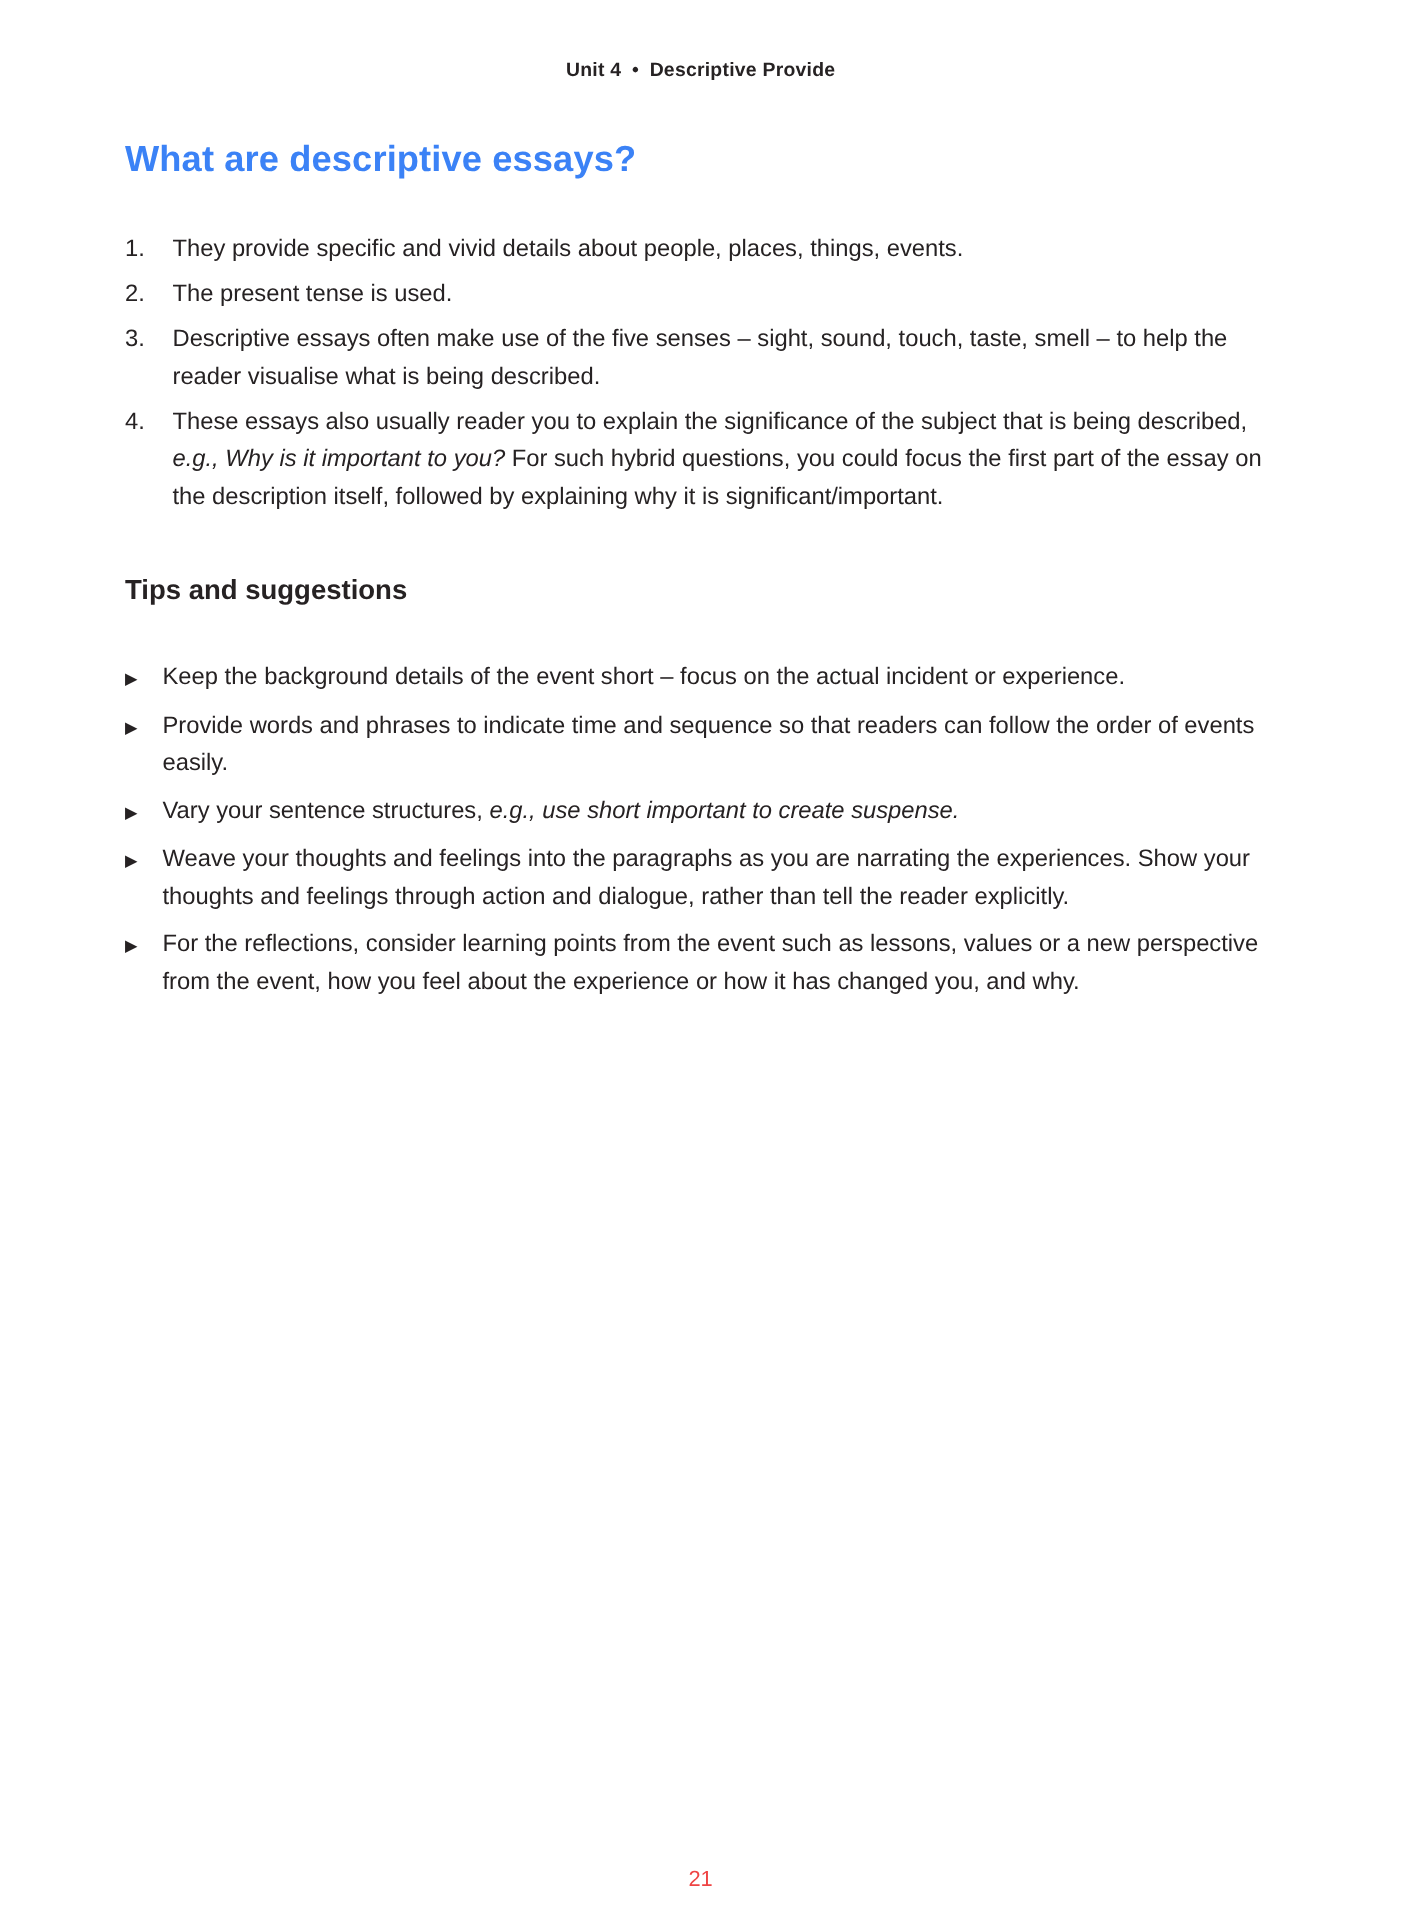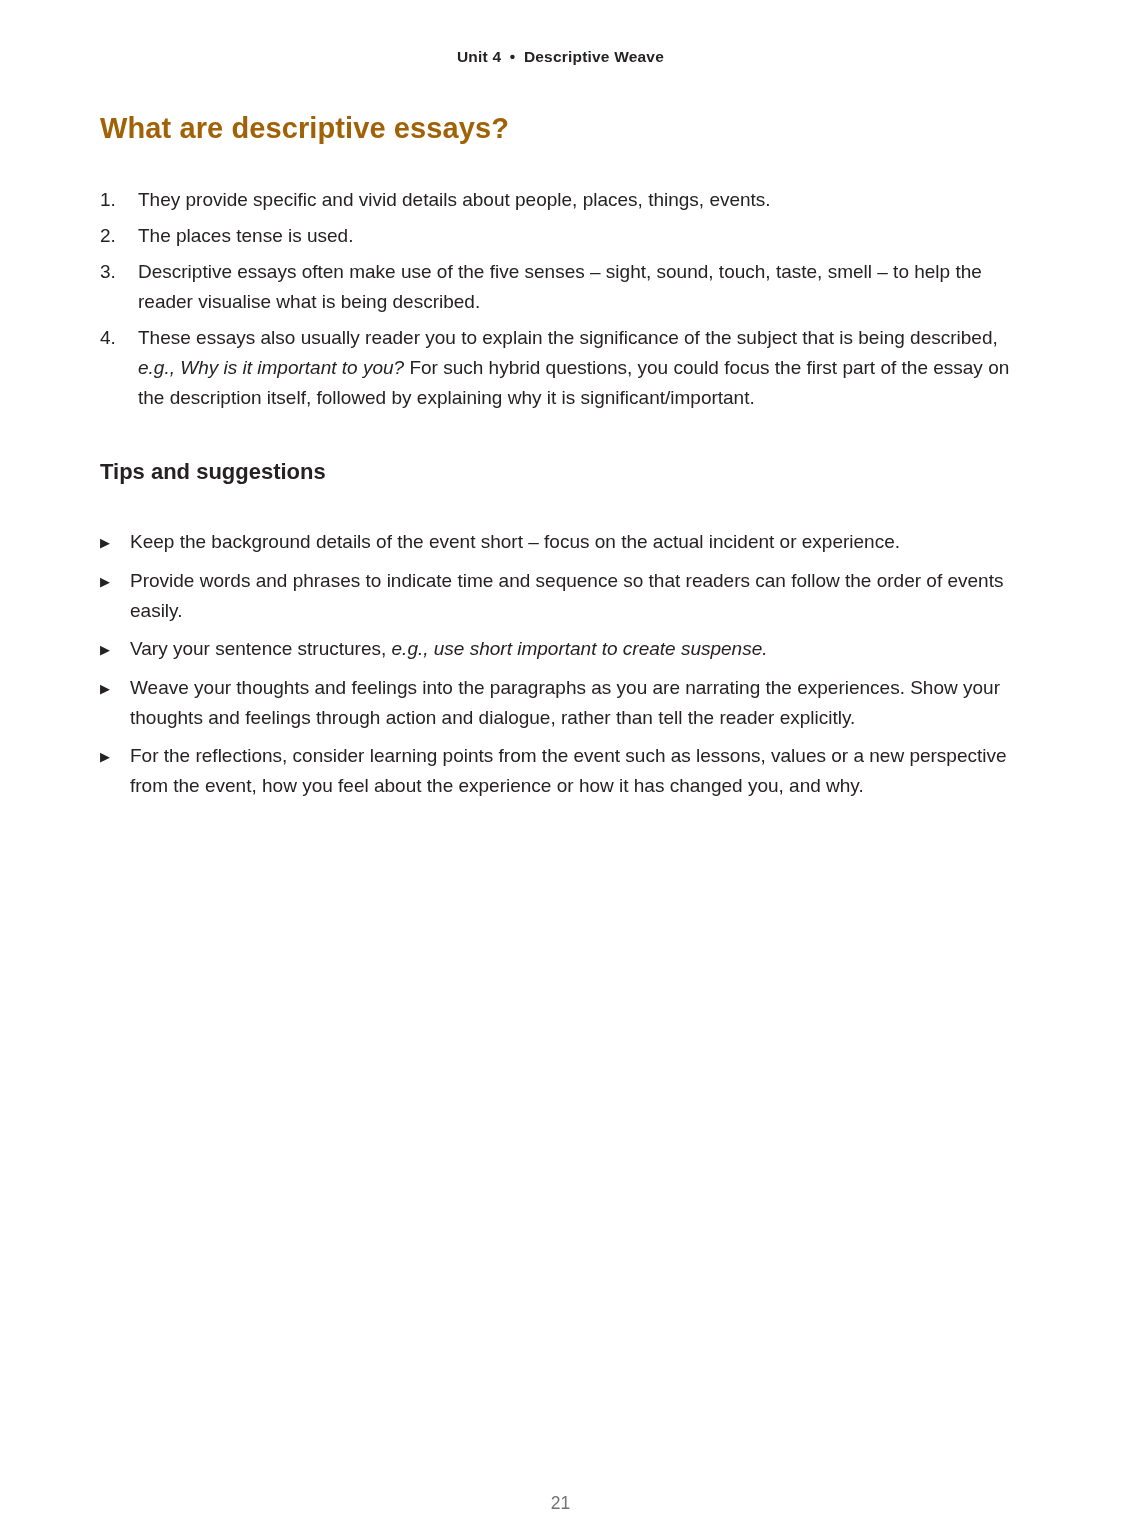--- a/index.html
+++ b/index.html
@@ -31,21 +31,21 @@
     position: absolute;
     top: 112px;
     left: 100px;
     right: 86px;
   }
   h1.section-heading {
     margin: 0 0 40px 0;
     font-size: 29px;
     font-weight: 700;
     letter-spacing: 0.1px;
-    color: #a16207;
+    color: #3b82f6;
   }
   h2.section-heading {
     margin: 46px 0 42px 0;
     font-size: 22px;
     font-weight: 700;
     color: #262223;
   }
   ol.numbered, ul.bullets {
     list-style: none;
     margin: 0;
@@ -74,45 +74,45 @@
   }
   ul.bullets .item-text { flex: 1; }
   em { font-style: italic; }
   .page-number {
     position: absolute;
     bottom: 22px;
     left: 0;
     width: 100%;
     text-align: center;
     font-size: 17.5px;
-    color: #737373;
+    color: #ef4444;
   }
 </style>
 </head>
 <body>
 
 <div class="page">
 
   <div class="running-header">
     <span class="unit">Unit 4</span>
     <span class="sep">•</span>
-    <span class="chapter">Descriptive Weave</span>
+    <span class="chapter">Descriptive Provide</span>
   </div>
 
   <div class="content">
     <h1 class="section-heading">What are descriptive essays?</h1>
 
     <ol class="numbered" id="numbered-list">
         <li>
           <span class="num">1.</span>
           <div class="item-text"><span>They provide specific and vivid details about people, places, things, events.</span></div>
         </li>
         <li>
           <span class="num">2.</span>
-          <div class="item-text"><span>The places tense is used.</span></div>
+          <div class="item-text"><span>The present tense is used.</span></div>
         </li>
         <li>
           <span class="num">3.</span>
           <div class="item-text"><span>Descriptive essays often make use of the five senses – sight, sound, touch, taste, smell – to help the reader visualise what is being described.</span></div>
         </li>
         <li>
           <span class="num">4.</span>
           <div class="item-text"><span>These essays also usually reader you to explain the significance of the subject that is being described, </span><em>e.g., Why is it important to you?</em><span> For such hybrid questions, you could focus the first part of the essay on the description itself, followed by explaining why it is significant/important.</span></div>
         </li>
       </ol>

